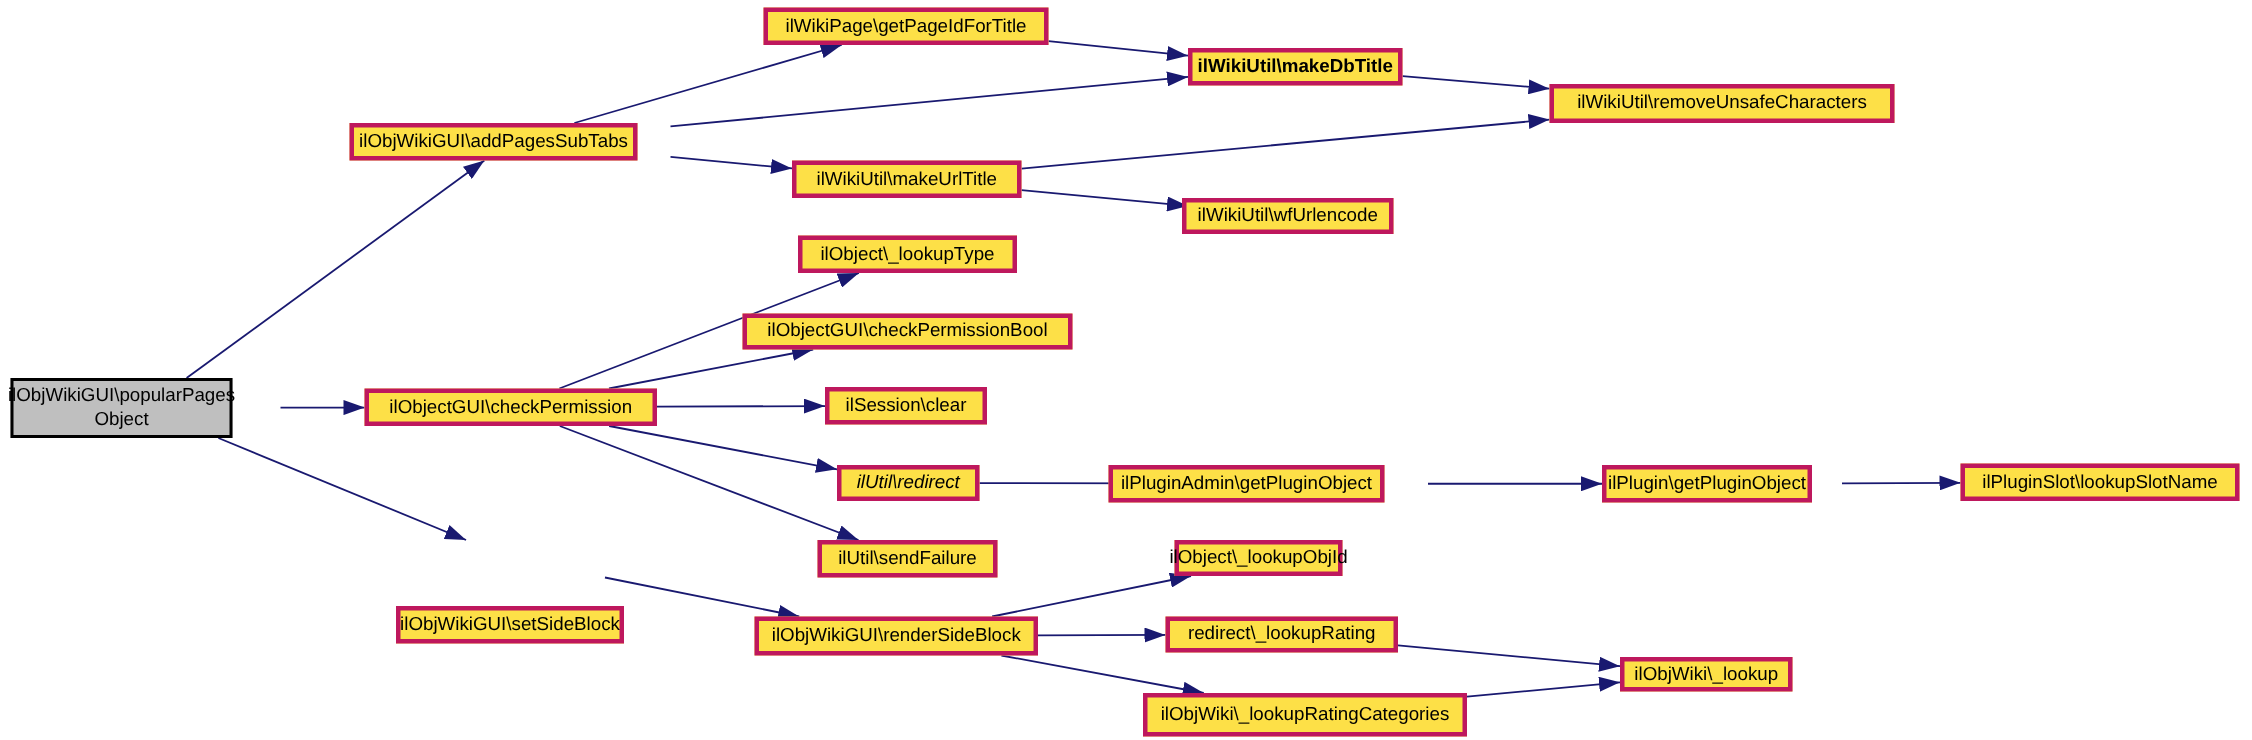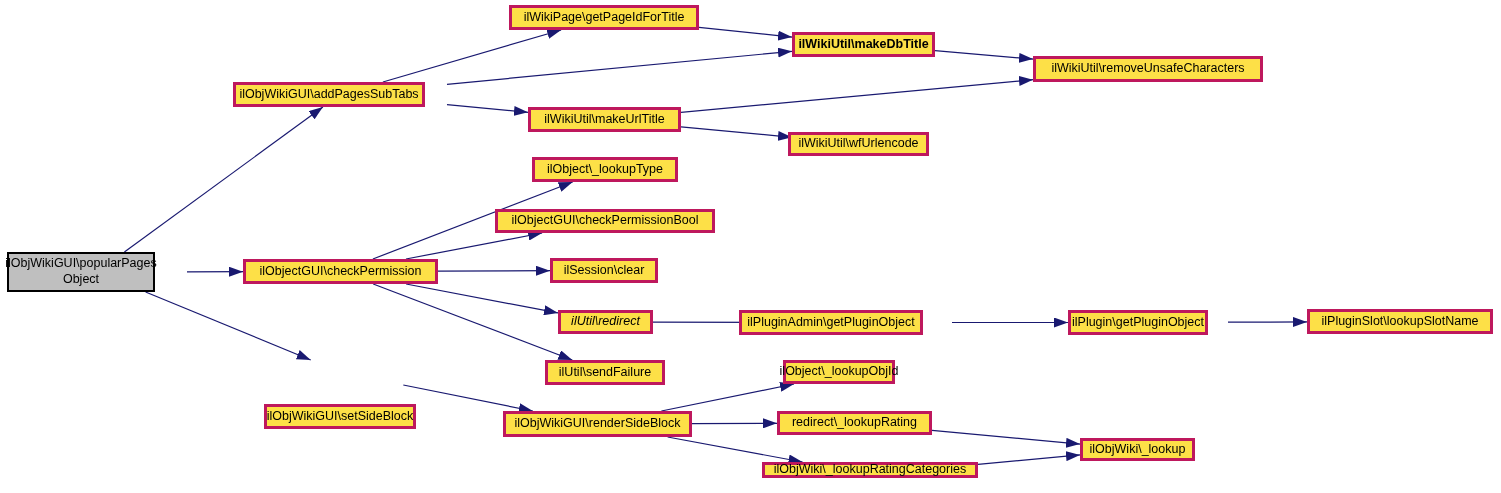--- a/index.html
+++ b/index.html
@@ -93,16 +93,16 @@
       <div class="node" style="left: 550px; top: 258px; width: 108px; height: 25px;"><span>ilSession\clear</span></div>
       <div class="node" style="left: 558px; top: 310px; width: 95px; height: 24px; font-style: italic;"><span>ilUtil\redirect</span></div>
       <div class="node" style="left: 739px; top: 310px; width: 184px; height: 25px;"><span>ilPluginAdmin\getPluginObject</span></div>
       <div class="node" style="left: 1068px; top: 310px; width: 140px; height: 25px;"><span>ilPlugin\getPluginObject</span></div>
       <div class="node" style="left: 1307px; top: 309px; width: 186px; height: 25px;"><span>ilPluginSlot\lookupSlotName</span></div>
       <div class="node" style="left: 545px; top: 360px; width: 120px; height: 25px;"><span>ilUtil\sendFailure</span></div>
       <div class="node" style="left: 264px; top: 360px; width: 152px; height: 25px; margin-top: 44px;"><span>ilObjWikiGUI\setSideBlock</span></div>
       <div class="node" style="left: 503px; top: 411px; width: 189px; height: 26px;"><span>ilObjWikiGUI\renderSideBlock</span></div>
       <div class="node" style="left: 783px; top: 360px; width: 112px; height: 24px;"><span>ilObject\_lookupObjId</span></div>
       <div class="node" style="left: 777px; top: 411px; width: 155px; height: 24px;"><span>redirect\_lookupRating</span></div>
-      <div class="node" style="left: 762px; top: 462px; width: 216px; height: 16px;"><span>ilObjWiki\_lookupRatingCategories</span></div>
+      <div class="node" style="left: 762px; top: 462px; width: 216px; height: 29px;"><span>ilObjWiki\_lookupRatingCategories</span></div>
       <div class="node" style="left: 1080px; top: 438px; width: 115px; height: 23px;"><span>ilObjWiki\_lookup</span></div>
     </div>
 </div>
 
 </body></html>

